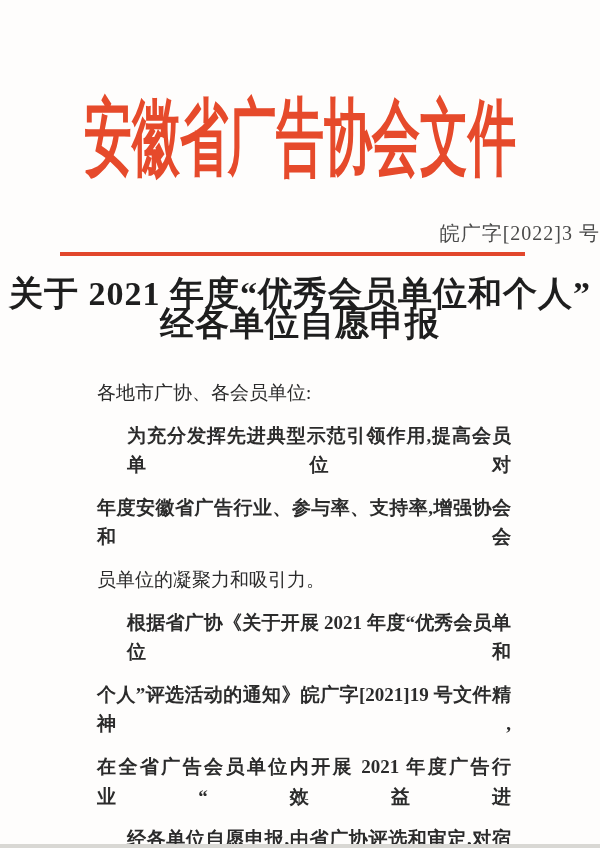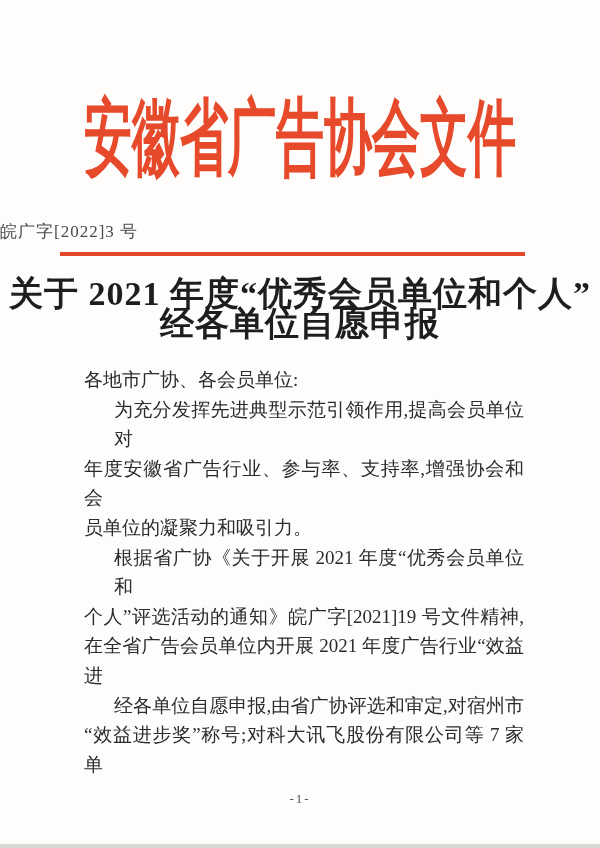--- a/index.html
+++ b/index.html
@@ -36,22 +36,22 @@
     color: var(--header-red, #e64a2b);
     white-space: nowrap;
     letter-spacing: 0px;
     transform: scale(0.75, 1.3);
     transform-origin: center center;
   }
   .doc-number {
     position: absolute;
     top: 220px; left: 0;
     width: 600px;
-    text-align: left;
-    font-size: 17px;
+    text-align: right;
+    font-size: 20px;
     letter-spacing: 1px;
     color: var(--muted, #4a4a4a);
   }
   .red-rule {
     position: absolute;
     top: 252px;
     left: 60px;
     width: 465px;
     height: 4px;
     background: var(--accent, #e2472c);
@@ -71,27 +71,28 @@
   .body-text {
     position: absolute;
     top: 365px;
     left: 84px;
     width: 440px;
     font-size: 19px;
     line-height: 29.6px;
     color: var(--body-ink, #2b2b2b);
   }
   .body-text p {
-    margin: 0;
+    margin: 13px;
     white-space: nowrap;
   }
   .body-text p.justify {
     white-space: normal;
     text-align: justify;
     text-align-last: justify;
+    font-weight: bold;
   }
   .body-text p.indent { padding-left: 30px; }
   .page-number {
     position: absolute;
     top: 791px; left: 0;
     width: 600px;
     text-align: center;
     font-size: 13px;
     letter-spacing: 2px;
     color: #555555;

